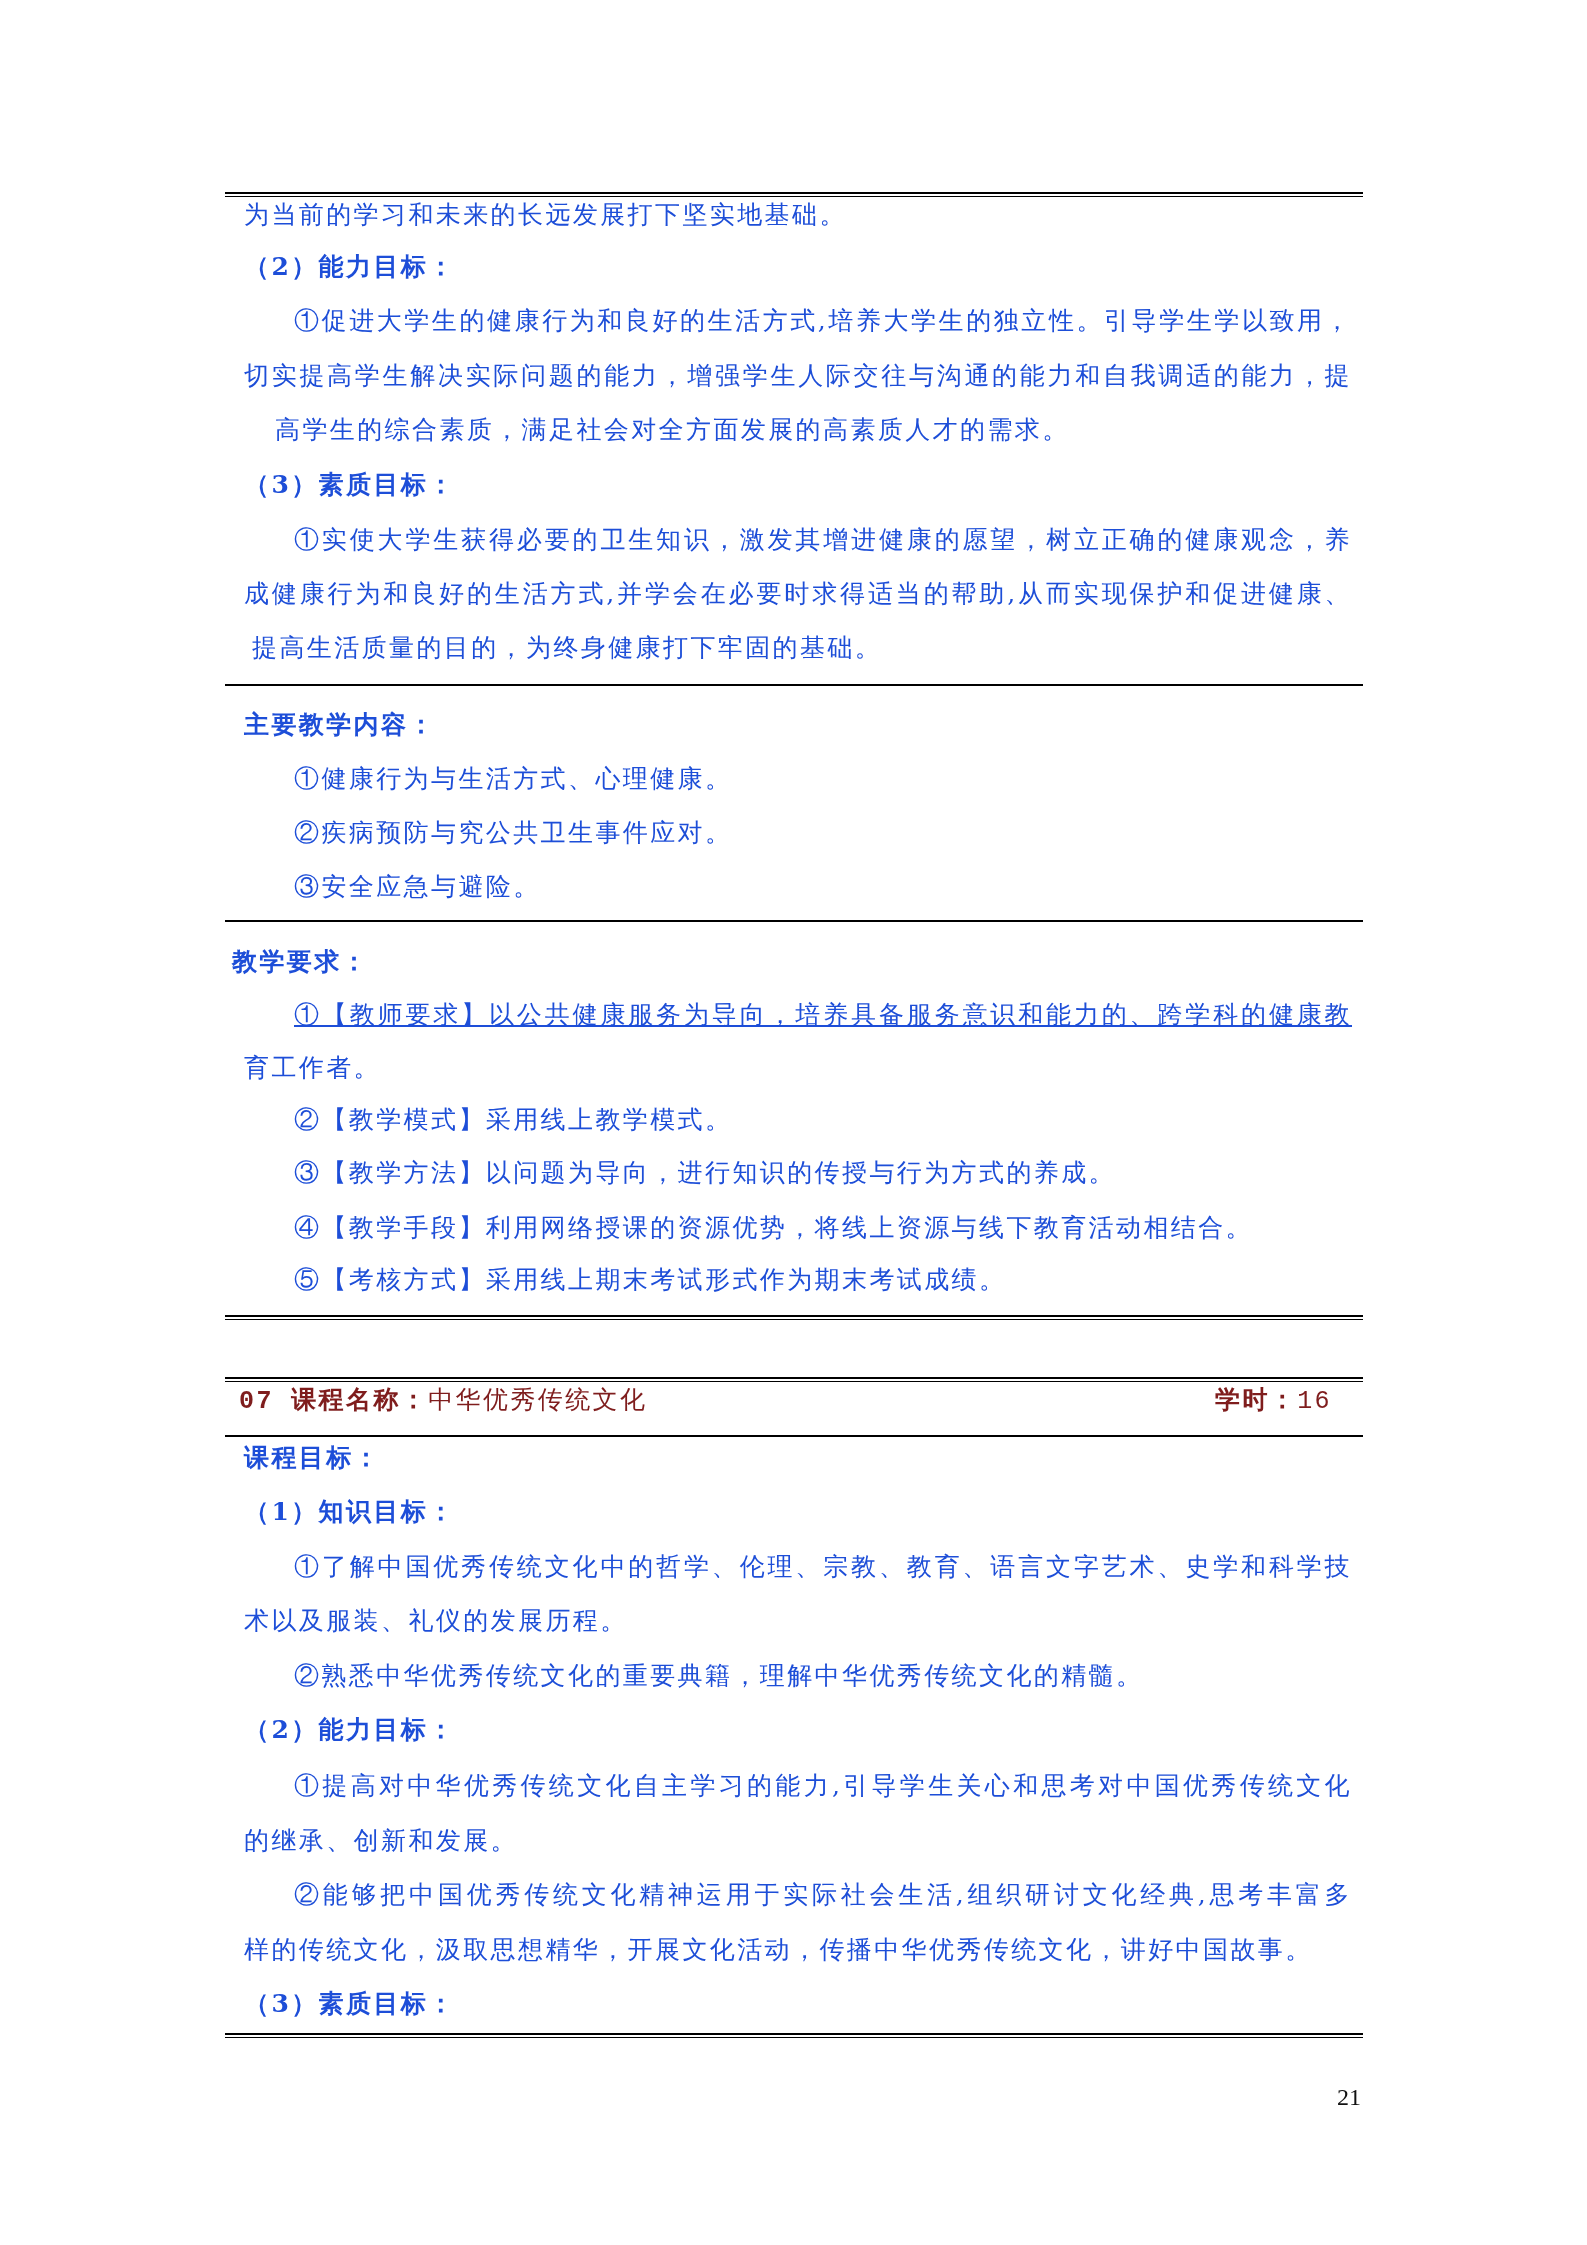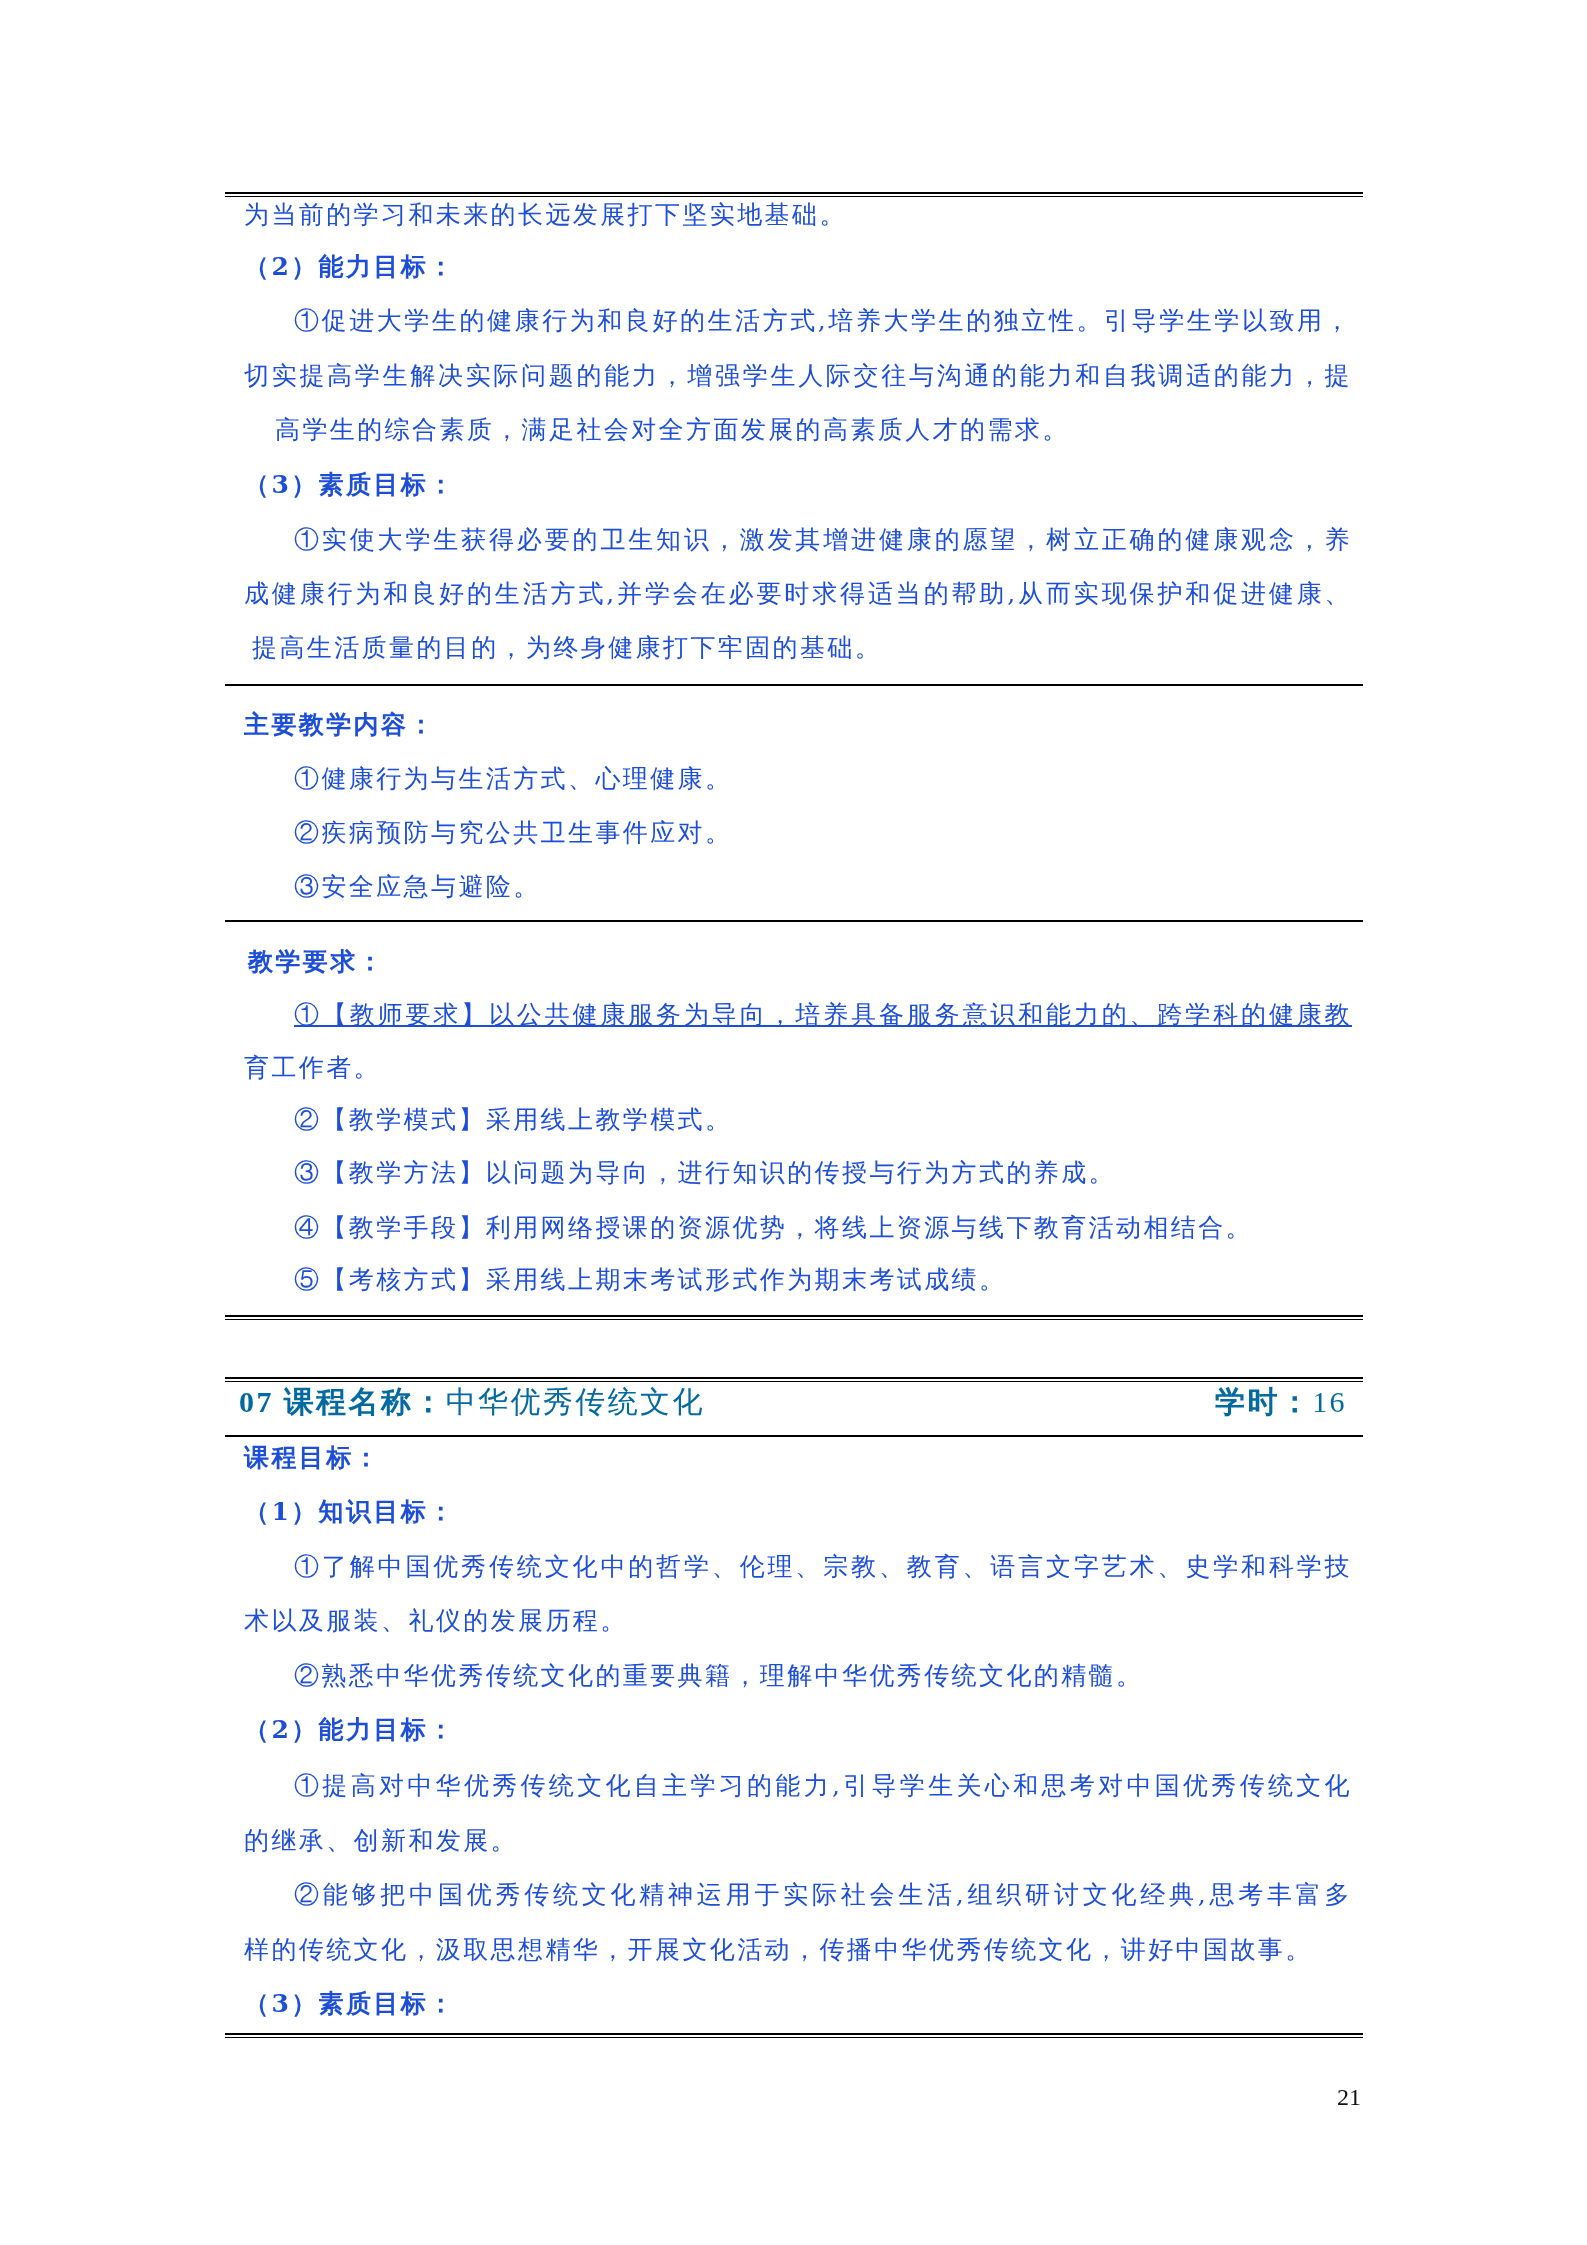--- a/index.html
+++ b/index.html
@@ -10,21 +10,21 @@
       font-family: "DejaVu Serif", "Liberation Serif", serif;
       font-size: 25px; color: #1d4ed8; letter-spacing: 2.4px;
     }
     .full { width: 1108px; text-align: justify; text-align-last: justify; white-space: normal; overflow: hidden; }
     .full.ind { width: 1058px; }
     .b { font-weight: bold; }
     .rule { position: absolute; left: 225px; width: 1138px; background: #000; height: 2px; }
     .dbl { position: absolute; left: 225px; width: 1138px; height: 2px; border-top: 2px solid #000; border-bottom: 1.5px solid #000; }
     .pnum { position: absolute; font-family: "Liberation Serif", "DejaVu Serif", serif; font-size: 24px; color: #111; }
     .row07 { position: absolute; left: 239px; top: 1375px; height: 54px; width: 1100px; line-height: 54px;
-      font-family: Liberation Serif, serif; font-size: 30px; color: #0369a1; letter-spacing: 2.4px; white-space: nowrap; }
+      font-family: Liberation Mono, monospace; font-size: 25px; color: #7f1d1d; letter-spacing: 2.4px; white-space: nowrap; }
     .row07 .hours { position: absolute; left: 976px; top: 0; }
   </style>
 </head>
 <body>
 
 <div class="page">
 
   <div class="dbl" style="top:192px;"></div>
 
   <div class="ln" style="left:244px; top:188px;">为当前的学习和未来的长远发展打下坚实地基础。</div>
@@ -41,21 +41,21 @@
 
   <div class="rule" style="top:684px;"></div>
 
   <div class="ln b" style="left:244px; top:698px;">主要教学内容：</div>
   <div class="ln" style="left:294px; top:752px;">①健康行为与生活方式、心理健康。</div>
   <div class="ln" style="left:294px; top:806px;">②疾病预防与究公共卫生事件应对。</div>
   <div class="ln" style="left:294px; top:860px;">③安全应急与避险。</div>
 
   <div class="rule" style="top:920px;"></div>
 
-  <div class="ln b" style="left:248px; top:935px;">教学要求：</div>
+  <div class="ln b" style="left:232px; top:935px;">教学要求：</div>
   <div class="ln full ind" style="left:294px; top:988px;text-decoration:underline;">①【教师要求】以公共健康服务为导向，培养具备服务意识和能力的、跨学科的健康教</div>
   <div class="ln" style="left:244px; top:1041px;">育工作者。</div>
   <div class="ln" style="left:294px; top:1093px;">②【教学模式】采用线上教学模式。</div>
   <div class="ln" style="left:294px; top:1146px;">③【教学方法】以问题为导向，进行知识的传授与行为方式的养成。</div>
   <div class="ln" style="left:294px; top:1201px;">④【教学手段】利用网络授课的资源优势，将线上资源与线下教育活动相结合。</div>
   <div class="ln" style="left:294px; top:1253px;">⑤【考核方式】采用线上期末考试形式作为期末考试成绩。</div>
 
   <div class="dbl" style="top:1315px;"></div>
 
   <div class="dbl" style="top:1377px;"></div>

